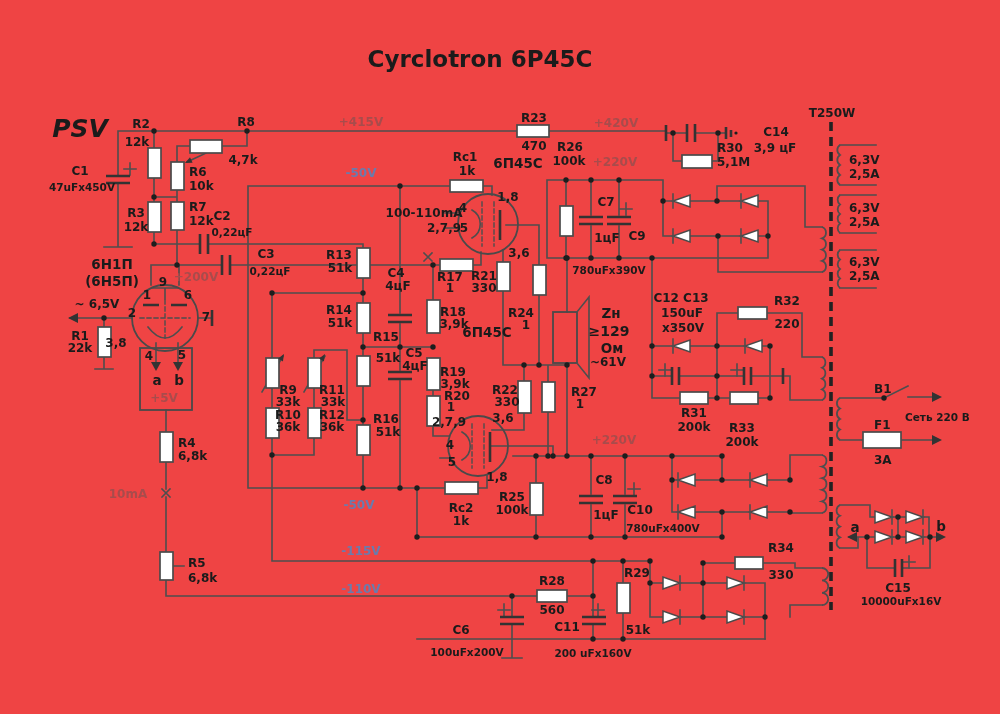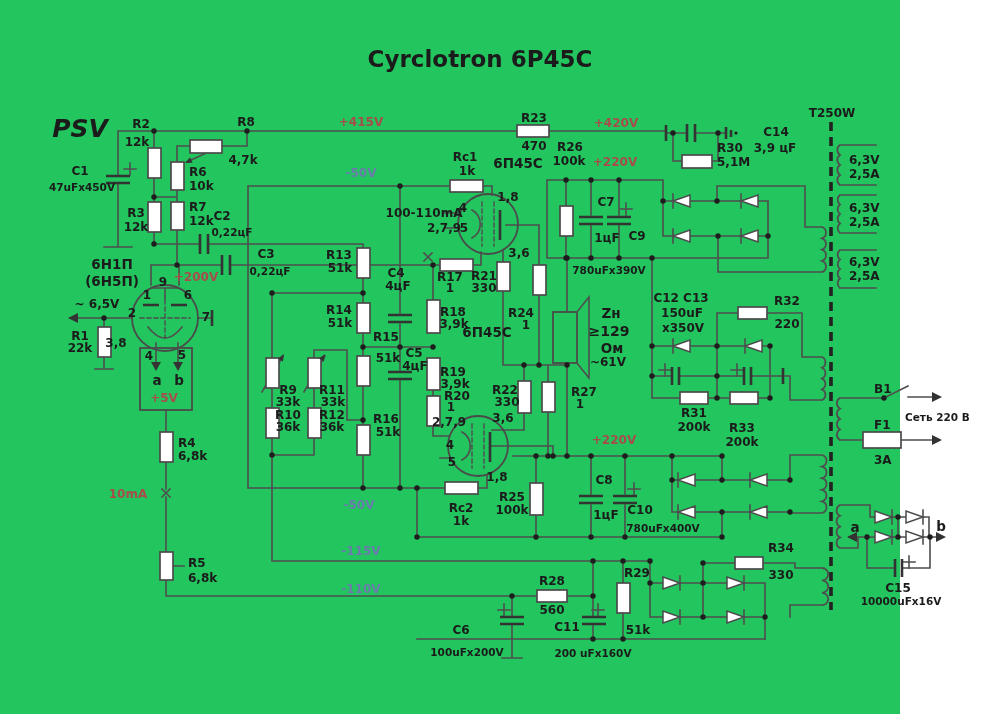--- a/index.html
+++ b/index.html
@@ -1,16 +1,16 @@
 <!DOCTYPE html>
 <html><head>
 <meta charset="utf-8">
 <style>
   html,body{margin:0;padding:0;background:#ffffff;}
-  #stage{position:relative;width:900px;height:714px;background:#22c55e;font-family:"DejaVu Sans","Liberation Sans",sans-serif;}
+  #stage{position:relative;width:1000px;height:714px;background:#ef4444;font-family:"DejaVu Sans","Liberation Sans",sans-serif;}
   svg{position:absolute;left:0;top:0;}
   .w{fill:none;stroke:#4e4e4e;stroke-width:1.6;stroke-linecap:square;}
   .cb{fill:none;stroke:#333;stroke-width:2.6;stroke-linecap:butt;}
   .dash{stroke-dasharray:4 3;stroke-width:1.4;}
   .core{fill:none;stroke:#222;stroke-width:3.6;stroke-dasharray:9 6;}
   .coil{fill:none;stroke:#4e4e4e;stroke-width:1.8;}
   rect.r{fill:#fff;stroke:#4a4a4a;stroke-width:1.7;}
   .tube{fill:none;stroke:#4a4a4a;stroke-width:1.8;}
   .d{fill:#1d1d1d;}
   .dio{fill:#fff;stroke:#4a4a4a;stroke-width:1.5;}

